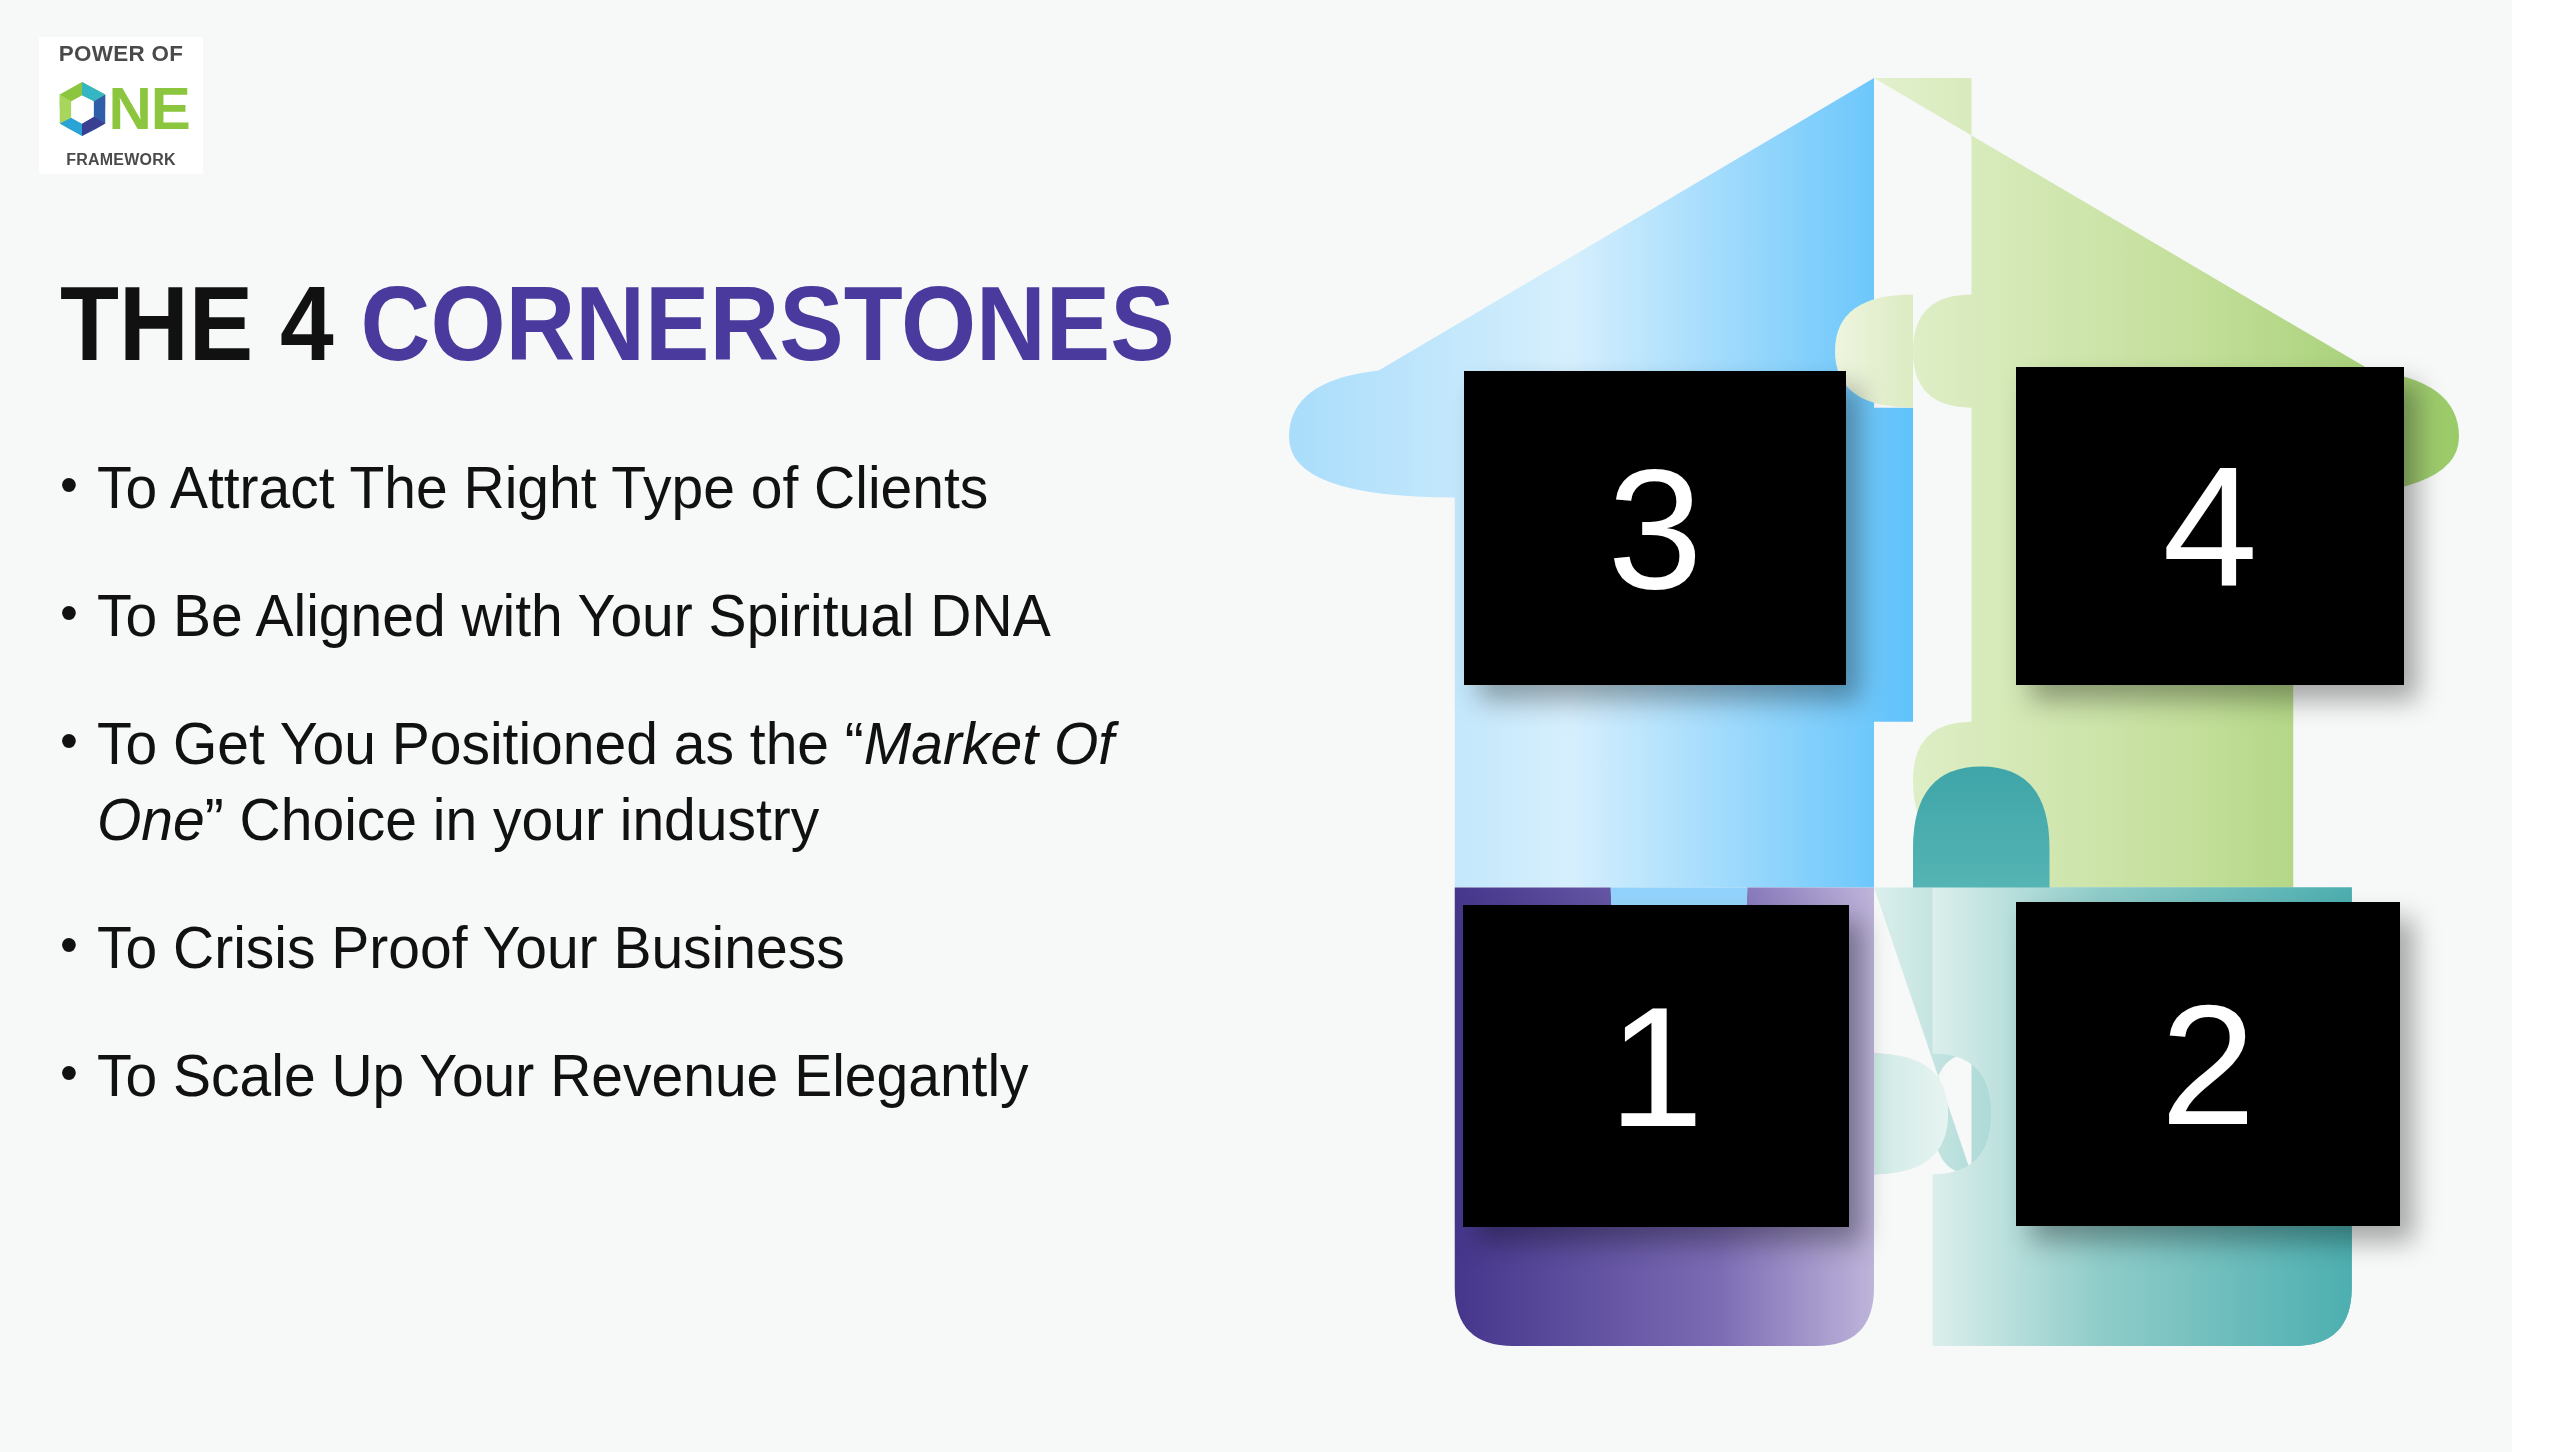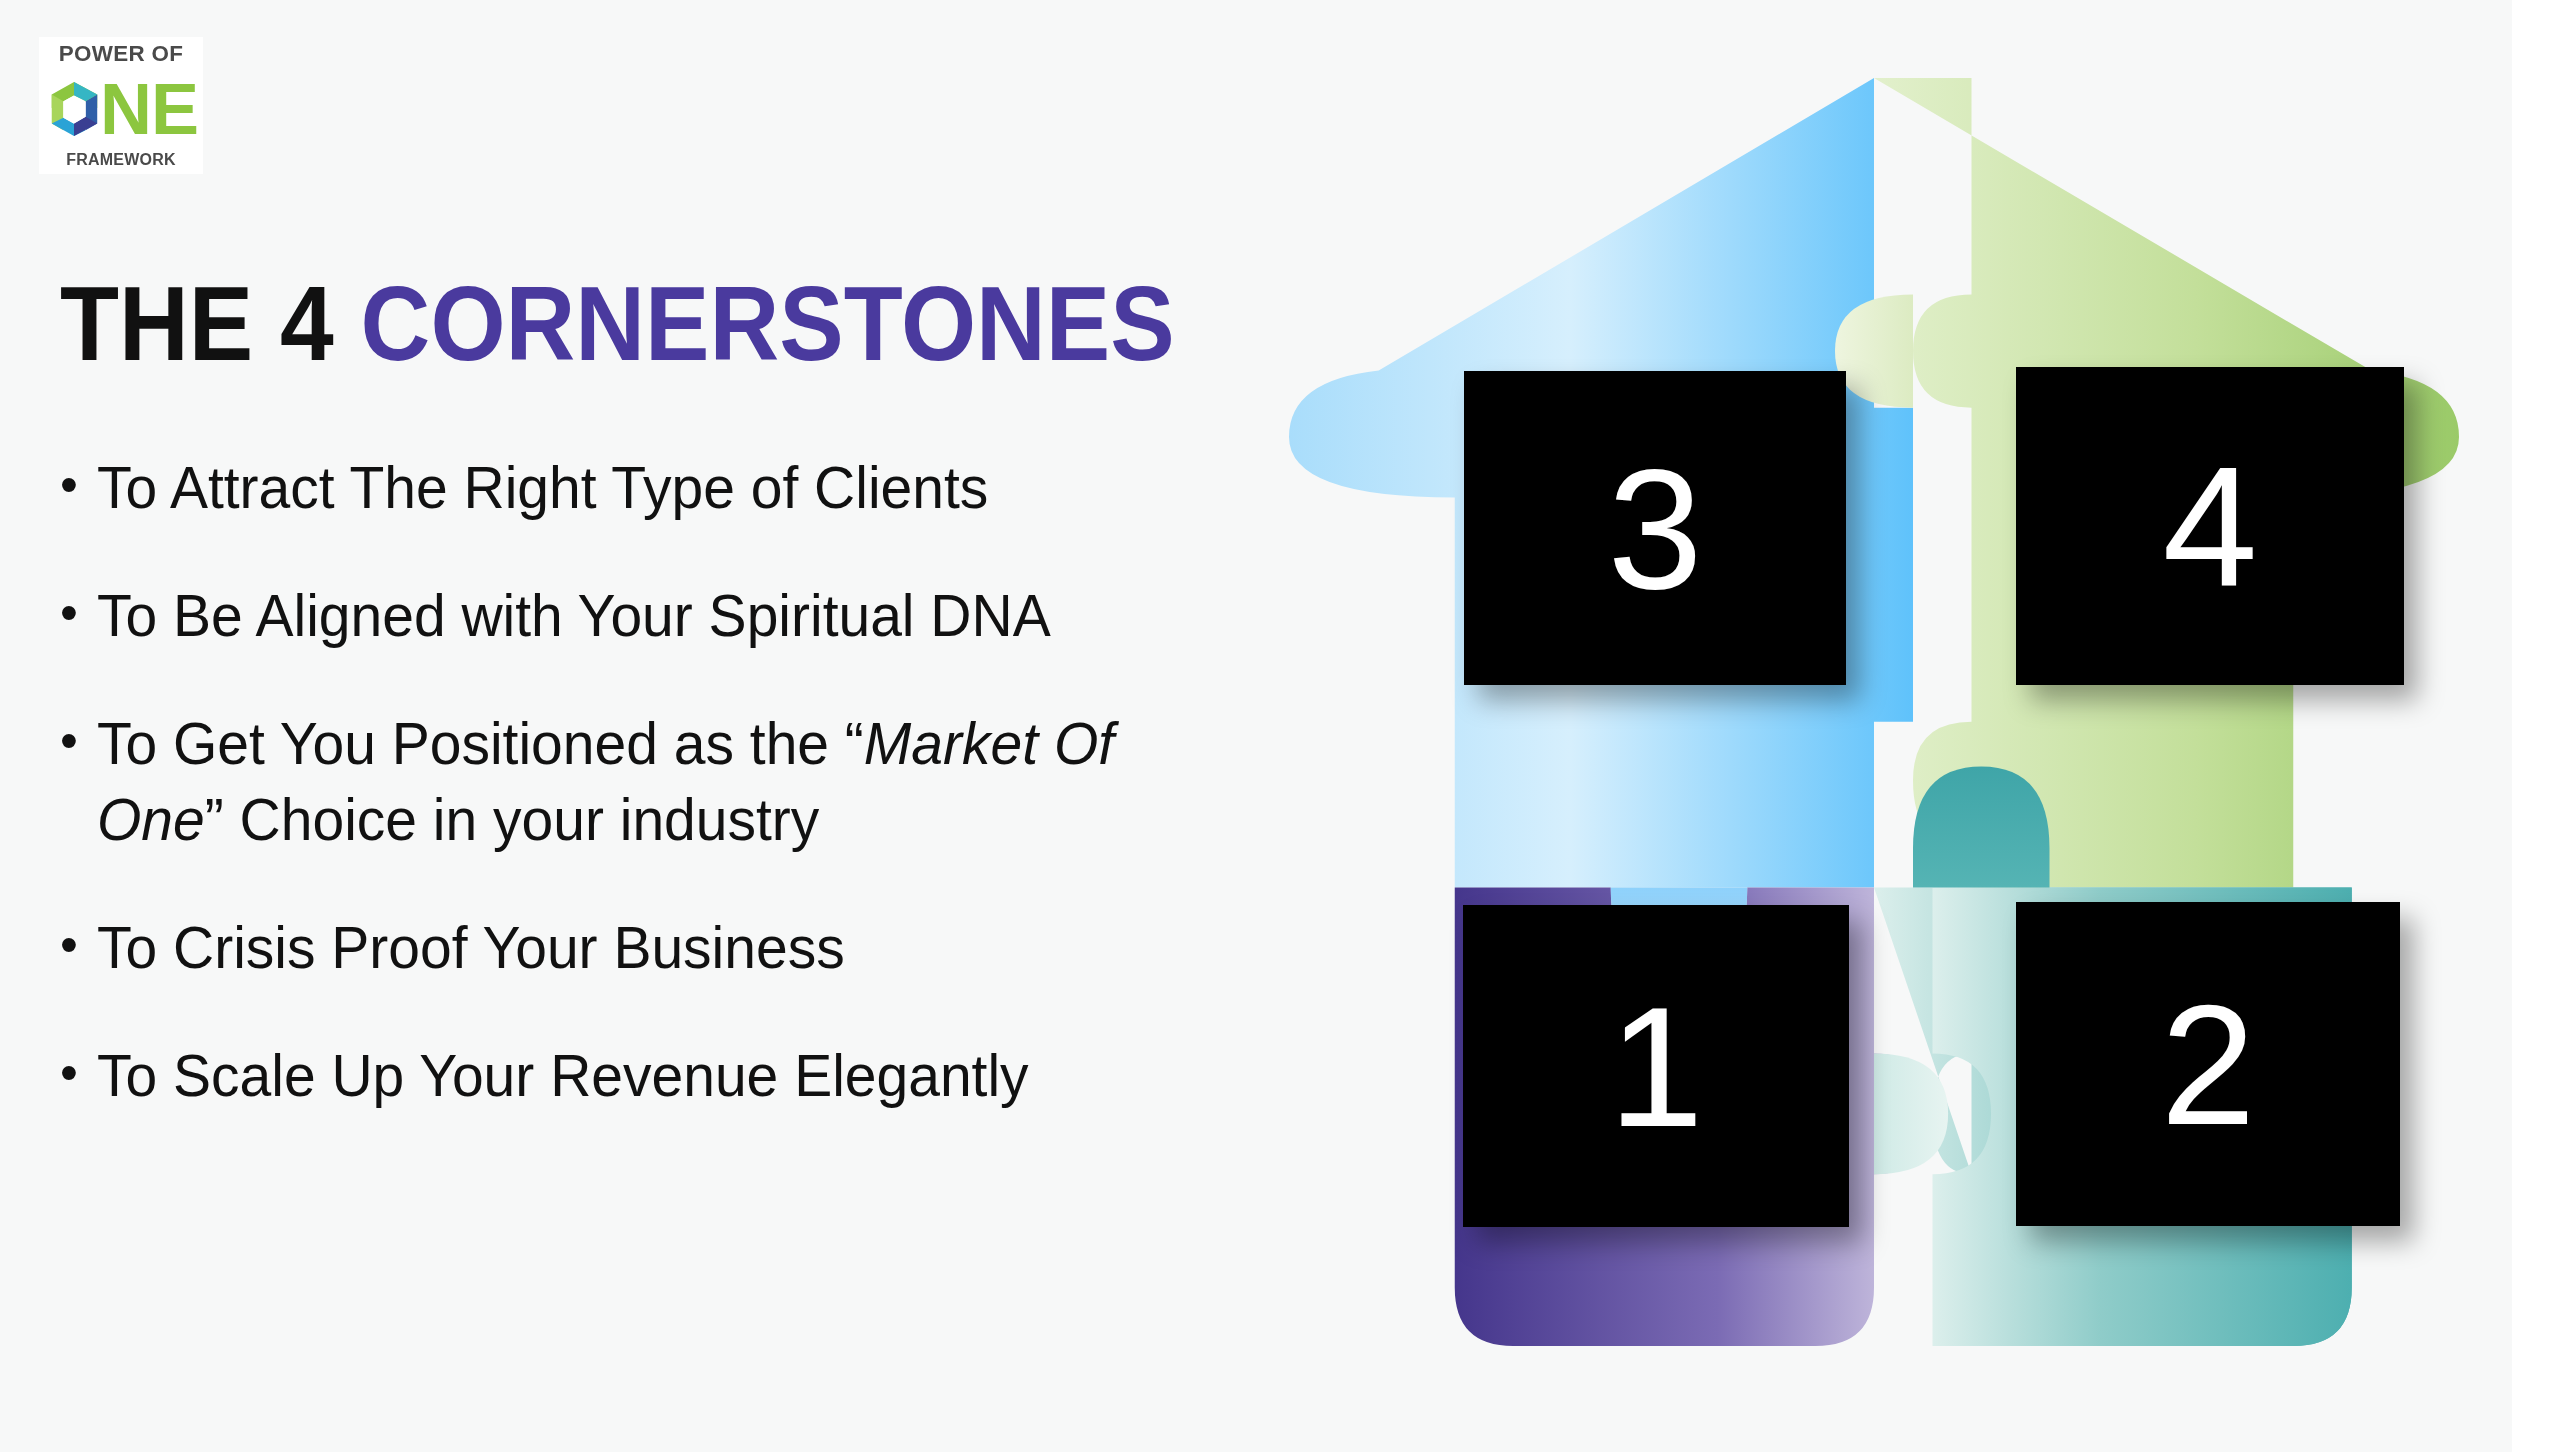--- a/index.html
+++ b/index.html
@@ -47,21 +47,21 @@
     width: 100%;
   }
   .logo-hex {
     position: relative;
     width: 60px;
     height: 60px;
     flex: none;
   }
   .logo-hex svg { display: block; }
   .logo-ne {
-    font-size: 72px;
+    font-size: 60px;
     font-weight: bold;
     color: #8CC63F;
     line-height: 0.92;
     letter-spacing: -1px;
     margin-left: -3.9px;
   }
   .logo-bot {
     font-size: 16px;
     font-weight: bold;
     color: #4A4A4A;

